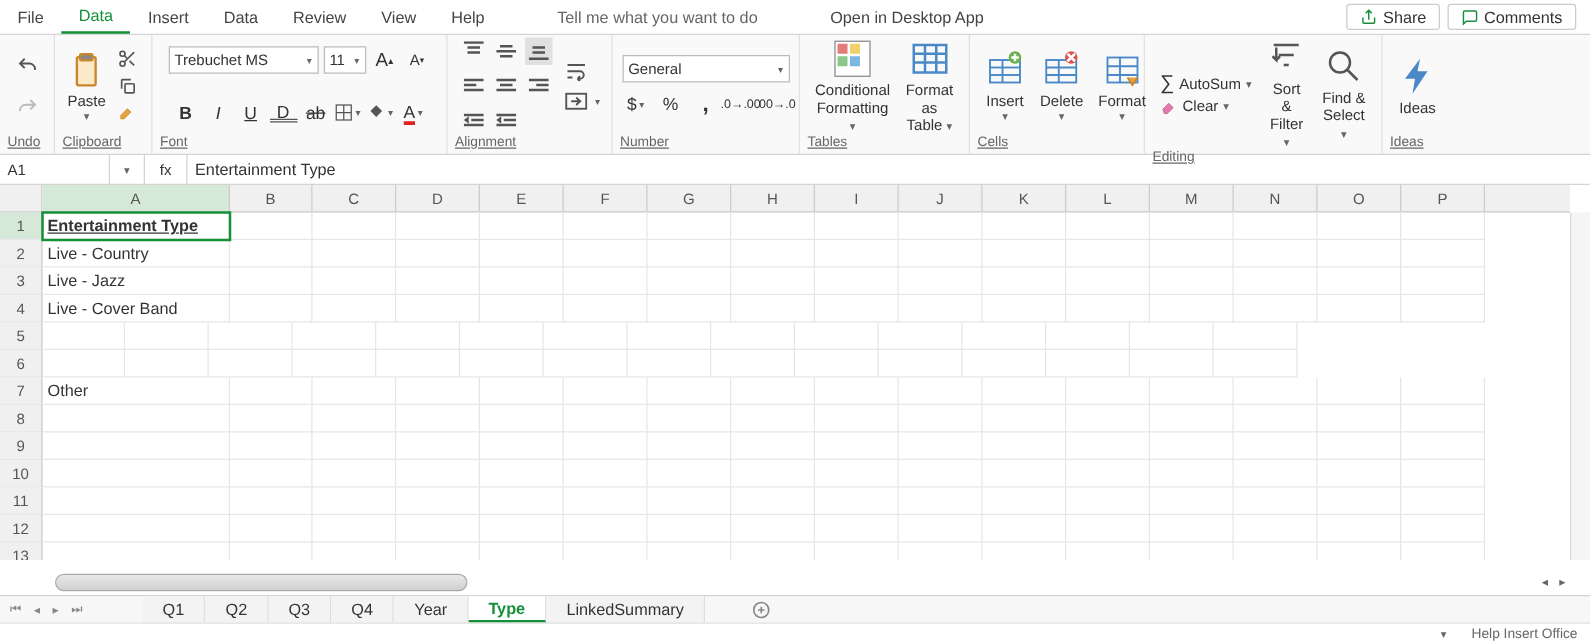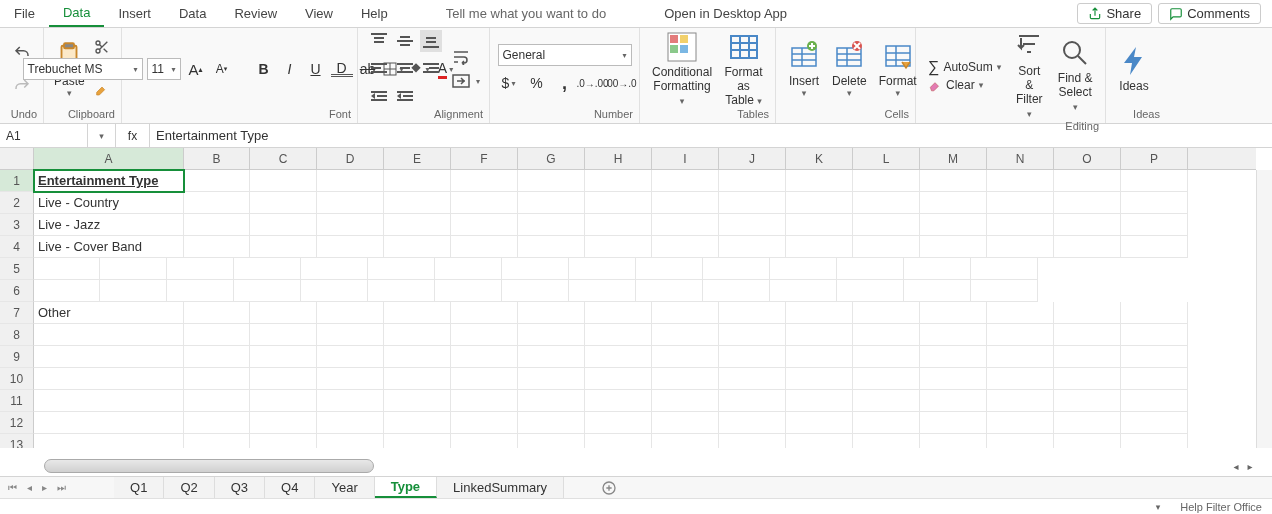--- a/index.html
+++ b/index.html
@@ -12,34 +12,34 @@
   .tab-tell { color: #666; margin-left: 30px; }
   .tab-desktop { margin-left: 30px; }
   .tab-right { margin-left: auto; display: flex; padding-right: 8px; }
   .pill { display: flex; align-items: center; border: 1px solid #ccc; border-radius: 3px; padding: 0 10px; margin: 3px 3px; font-size: 13px; cursor: pointer; }
   .pill svg { margin-right: 4px; }
   
   
   .ribbon { height: 96px; background: #f9f9f9; border-bottom: 1px solid #d4d4d4; display: flex; }
   .group { border-right: 1px solid #e1e1e1; display: flex; flex-direction: column; padding: 2px 6px; }
   .group-body { flex: 1; display: flex; align-items: center; }
-  .group-label { text-align: right; font-size: 11px; color: #666; padding-bottom: 1px; }
+  .group-label { text-align: left; font-size: 11px; color: #666; padding-bottom: 1px; text-decoration: underline; }
   
   
   .undo-body { flex-direction: column; justify-content: space-around; display: flex; height: 100%; padding: 6px 2px; }
   .undo-btn { width: 24px; height: 24px; display:flex; align-items:center; justify-content:center; cursor:pointer; }
   
   
   .clip-body { display:flex; }
   .paste { display:flex; flex-direction:column; align-items:center; justify-content:center; padding: 0 4px; cursor:pointer; }
   .clip-mini { display:flex; flex-direction:column; justify-content:space-around; padding: 4px 2px; }
   .mini-btn { width:22px; height:22px; display:flex; align-items:center; justify-content:center; cursor:pointer; }
   
   
-  .font-body { display:flex; flex-direction:row; justify-content:center; gap:20px; }
+  .font-body { display:flex; flex-direction:column; justify-content:center; gap:20px; }
   .font-row { display:flex; align-items:center; gap:4px; }
   .combo { border:1px solid #bbb; background:#fff; height:22px; display:flex; align-items:center; padding:0 4px; font-size:12px; }
   .combo.font { width:120px; }
   .combo.size { width:34px; }
   .fm-btn { width:22px; height:22px; display:flex; align-items:center; justify-content:center; cursor:pointer; font-size:14px; }
   .dd { font-size:8px; color:#666; margin-left:2px; }
   
   
   .align-body { display:flex; flex-direction:column; justify-content:center; gap:6px; padding:0 4px; }
   .align-row { display:flex; gap:4px; }
@@ -755,14 +755,14 @@
   <div class="add-sheet">
     <svg width="16" height="16" viewBox="0 0 24 24" fill="none" stroke="#888" stroke-width="2">
         <circle cx="12" cy="12" r="9"></circle>
         <path d="M12 8v8M8 12h8"></path>
       </svg>
   </div>
 </div>
 
 <div class="footer">
   <span class="caret-down" style="margin-right:20px">▾</span>
-  <span>Help Filter Office</span>
+  <span>Help Insert Office</span>
 </div>
 
 </body></html>

